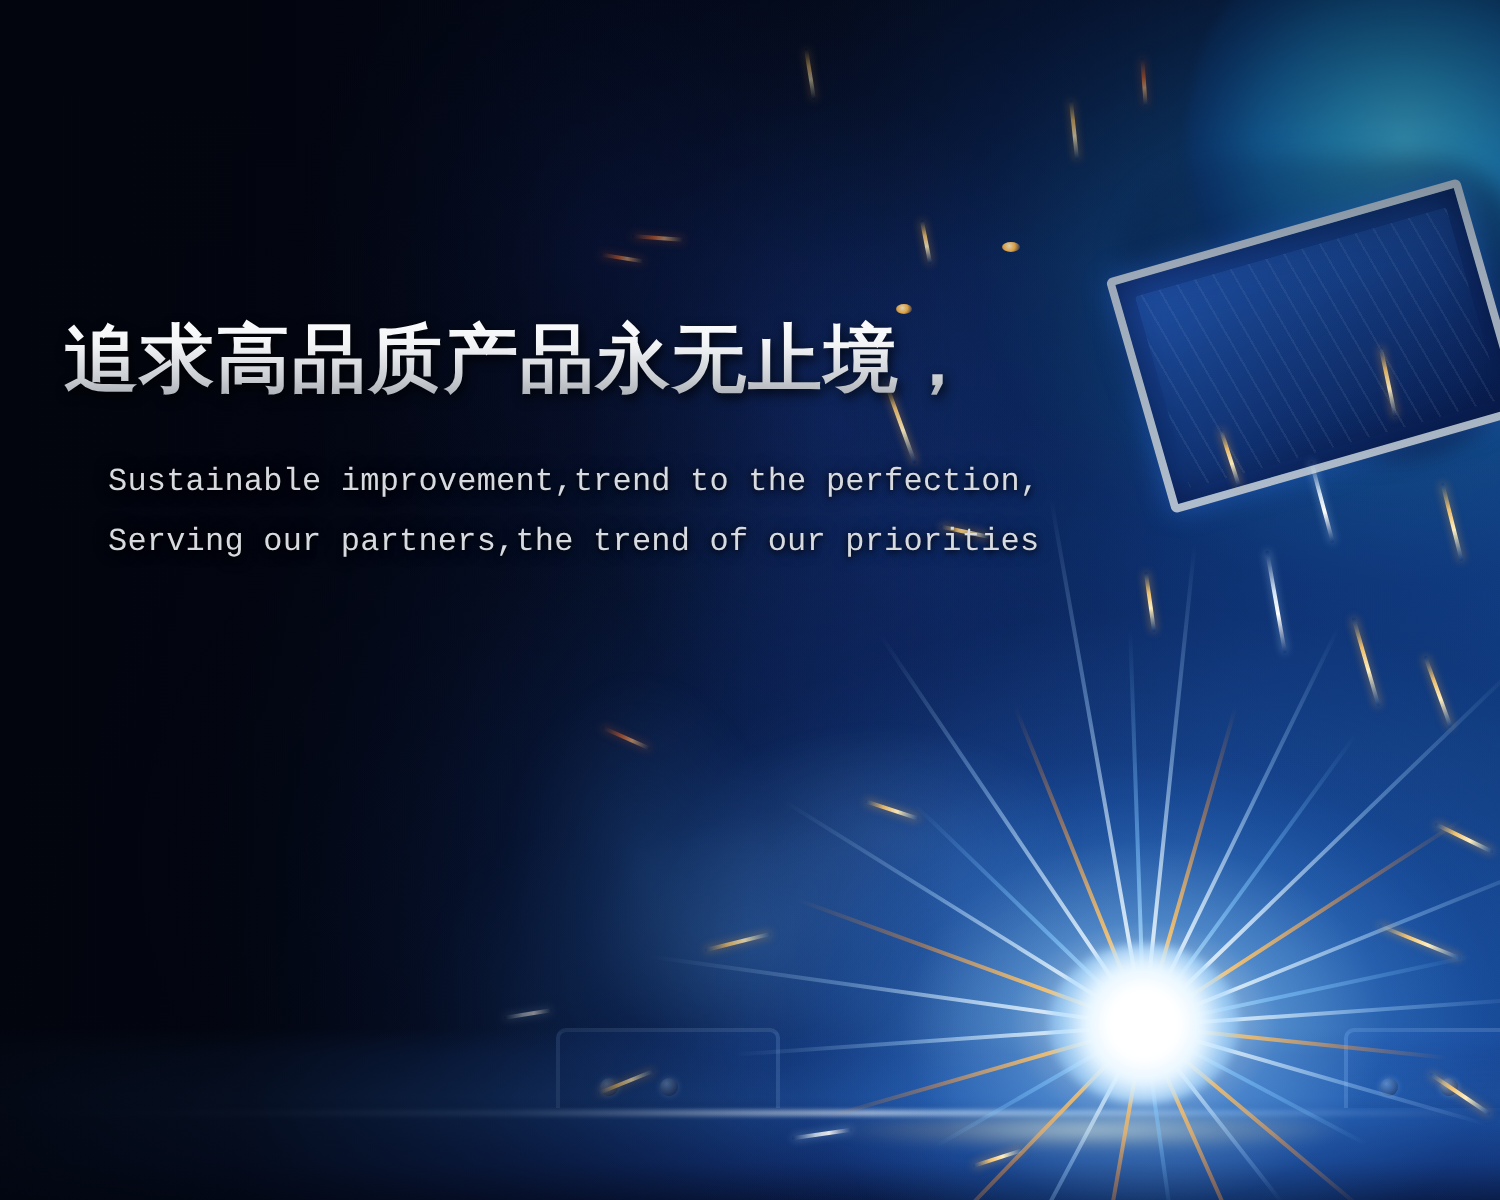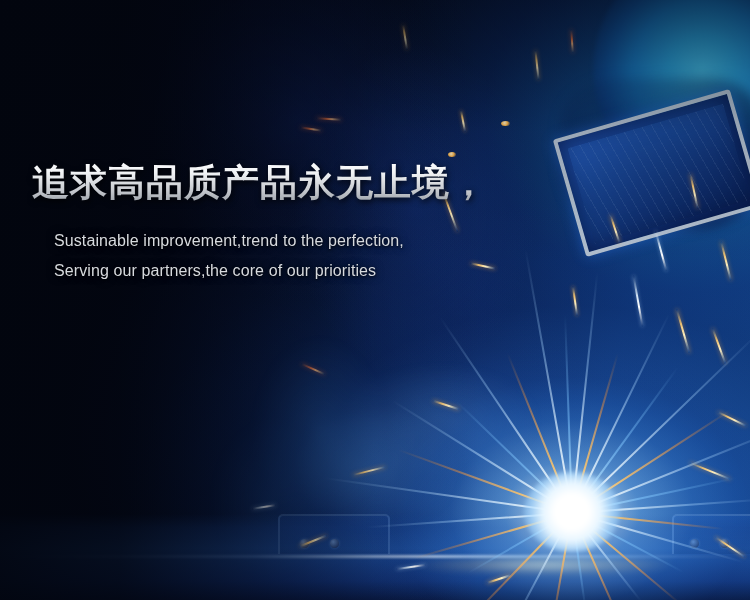--- a/index.html
+++ b/index.html
@@ -4,21 +4,21 @@
 <title>Welding Banner</title>
 <style>
   html,body{margin:0;padding:0;background:#000;}
   *{box-sizing:border-box;}
 
   #banner{
     position:relative;
     width:750px;height:600px;
     overflow:hidden;
     background:#050a18;
-    font-family:Liberation Sans, sans-serif;
+    font-family:Liberation Mono, monospace;
   }
 
   
   .layer{position:absolute;inset:0;pointer-events:none;}
 
   
   #bg-base{
     background:
       radial-gradient(ellipse 620px 430px at 575px 512px, rgba(120,190,255,.50) 0%, rgba(40,110,215,.34) 26%, rgba(16,56,140,.20) 48%, rgba(6,18,52,0) 72%),
       radial-gradient(ellipse 430px 360px at 690px 120px, rgba(26,150,215,.48) 0%, rgba(14,70,160,.22) 48%, rgba(4,14,44,0) 78%),
@@ -287,16 +287,16 @@
     <div class="spark" style="left:712px;top:546px;width:36px;transform:rotate(34deg);"></div>
     <div class="spark pale" style="left:396px;top:566px;width:30px;transform:rotate(-8deg);"></div>
     <div class="spark" style="left:486px;top:578px;width:26px;transform:rotate(-18deg);"></div>
   </div>
 
   <div class="layer" id="vignette"></div>
 
   <div id="copy">
     <div class="cn-line" id="cn-1">追求高品质产品永无止境，</div>
     <div class="en-line" id="en-1">Sustainable improvement,trend to the perfection,</div>
-    <div class="en-line" id="en-2">Serving our partners,the core of our priorities</div>
+    <div class="en-line" id="en-2">Serving our partners,the trend of our priorities</div>
   </div>
 
 </div>
 
 </body></html>

